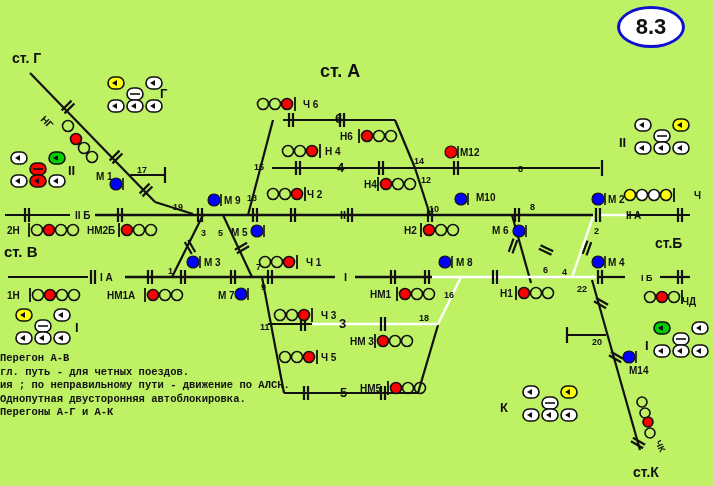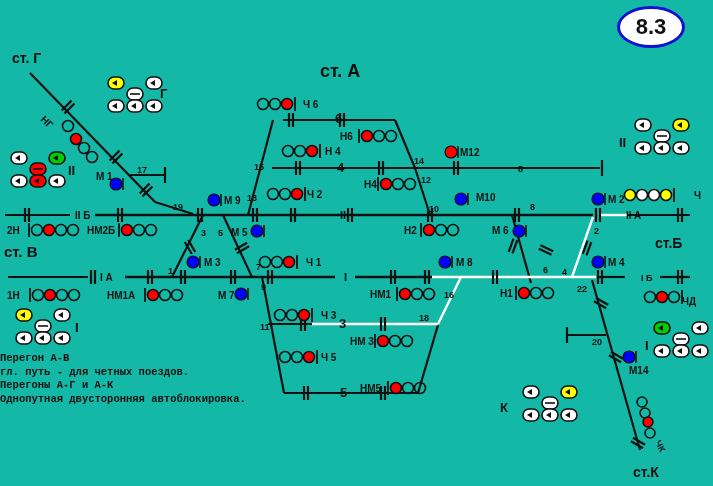--- a/index.html
+++ b/index.html
@@ -1,16 +1,16 @@
 <!DOCTYPE html>
 <html><head>
 <meta charset="utf-8">
 <style>
   html,body{margin:0;padding:0;background:#c0c0c0;}
-  #stage{position:relative;width:713px;height:486px;background:#14b8a6;overflow:hidden;font-family:"Liberation Sans",sans-serif;}
+  #stage{position:relative;width:713px;height:486px;background:#bef264;overflow:hidden;font-family:"Liberation Sans",sans-serif;}
   svg{position:absolute;left:0;top:0;}
   .lbl{font-family:"Liberation Sans",sans-serif;font-weight:bold;fill:#111;}
   .notes{position:absolute;left:0;top:352px;width:330px;text-align:left;font-family:Liberation Mono, monospace;font-weight:bold;font-size:10.5px;line-height:13.6px;color:#111;}
   .notes div{white-space:nowrap;}
   .badge{position:absolute;left:617px;top:6px;width:62px;height:36px;border:3px solid #1010d0;border-radius:50%;background:#fff;display:flex;align-items:center;justify-content:center;font-family:"Liberation Sans",sans-serif;font-weight:bold;font-size:22px;color:#111;}
 </style>
 </head>
 <body>
 
 <div id="stage">
@@ -574,16 +574,17 @@
         <text x="444" y="298" class="lbl" font-size="9">16</text>
         <text x="419" y="321" class="lbl" font-size="9">18</text>
         <text x="592" y="345" class="lbl" font-size="9">20</text>
         <text x="577" y="292" class="lbl" font-size="9">22</text>
       </g>
   </svg>
 
   <div class="notes">
     <div>Перегон А-В</div>
     <div>гл. путь - для четных поездов.</div>
+    <div>ия ; по  неправильному пути - движение по АЛСН.</div>
+    <div>Однопутная двусторонняя автоблокировка.</div>
     <div>Перегоны А-Г и А-К</div>
-    <div>Однопутная двусторонняя автоблокировка.</div>
   </div>
 </div>
 
 </body></html>

